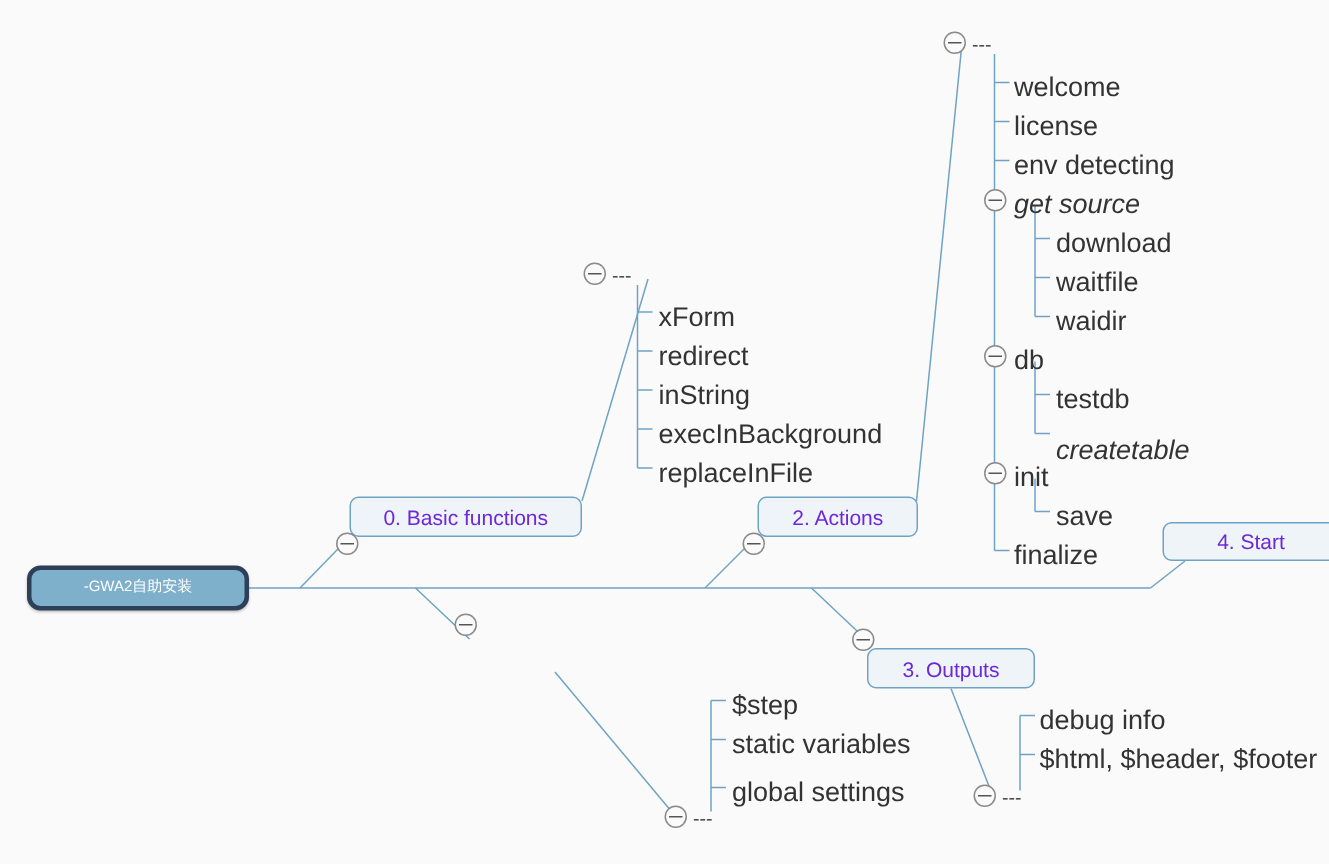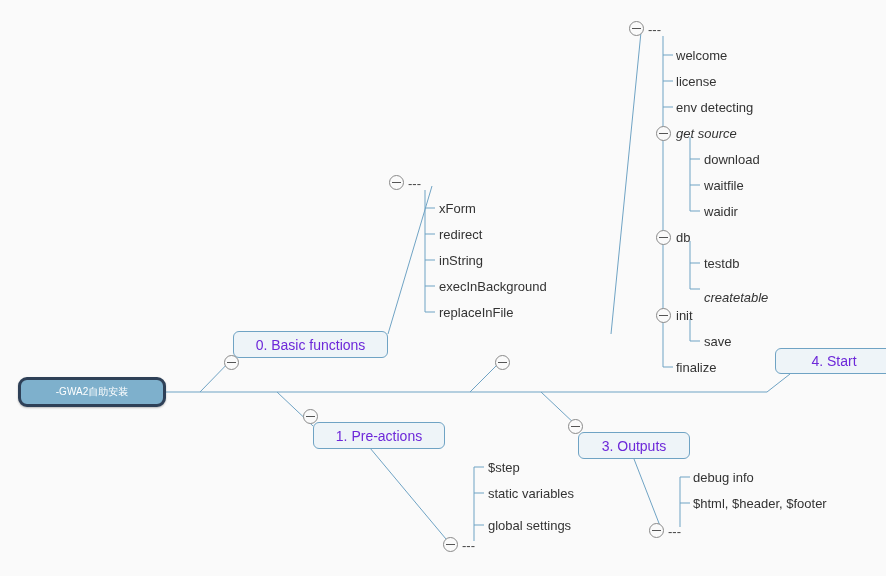--- a/index.html
+++ b/index.html
@@ -84,21 +84,21 @@
     color: #444444;
     font-size: 13px;
     line-height: 1;
     letter-spacing: 0px;
     white-space: nowrap;
   }
   
   .tree-label {
     position: absolute;
     color: #333333;
-    font-size: 13px;
+    font-size: 18px;
     line-height: 1;
     white-space: nowrap;
   }
 </style>
 </head>
 <body>
 
 <div id="canvas">
 
   <svg class="layer-svg" viewBox="0 0 886 576">
@@ -165,22 +165,22 @@
       <line x1="680" y1="477" x2="680" y2="527"></line>
       <line x1="680" y1="477" x2="690" y2="477"></line>
       <line x1="680" y1="503" x2="690" y2="503"></line>
     </g>
   </svg>
 
   <div class="root-node" style="left:18px; top:377px; width:148px; height:30px;">-GWA2自助安装</div>
 
   <div class="cat-box" style="left:233px; top:331px; width:155px; height:27px;">0. Basic functions</div>
 
-  <div class="cat-box" style="left:313px; top:422px; width:132px; height:27px;">1. Pre-actions</div>
-
+
+  <div class="cat-box" style="left:505px; top:331px; width:107px; height:27px;">2. Actions</div>
 
   <div class="cat-box" style="left:578px; top:432px; width:112px; height:27px;">3. Outputs</div>
 
   <div class="cat-box" style="left:775px; top:348px; width:118px; height:26px;">4. Start</div>
 
   <div class="toggle" style="left:224px; top:355px;"></div>
   <div class="toggle" style="left:303px; top:409px;"></div>
   <div class="toggle" style="left:495px; top:355px;"></div>
   <div class="toggle" style="left:568px; top:419px;"></div>
 

